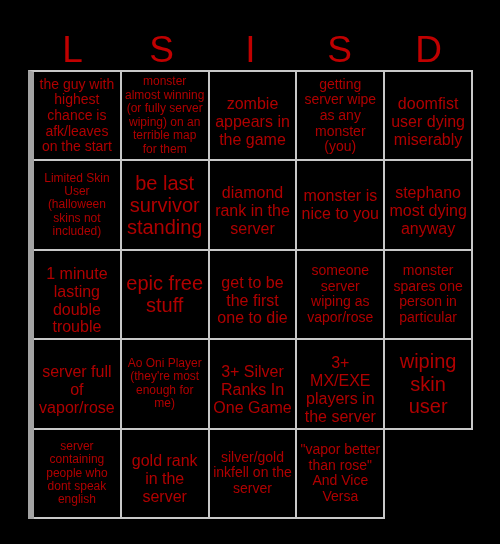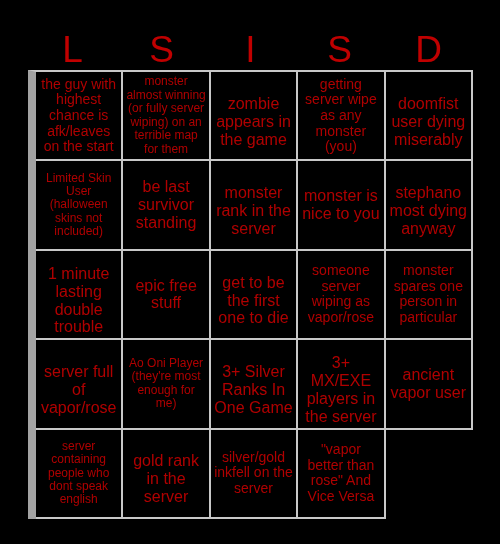--- a/index.html
+++ b/index.html
@@ -43,21 +43,21 @@
   #bingo-grid {
     position: absolute;
     left: 28px;
     top: 70px;
     width: 445px;
     height: 449px;
     display: grid;
     grid-template-columns: repeat(5, 1fr);
     grid-template-rows: repeat(5, 1fr);
     border-top: 2px solid #c8c8c8;
-    border-left: 8px solid #a3a3a3;
+    border-left: 6px solid #a3a3a3;
     box-sizing: border-box;
     background: #000000;
   }
   .bingo-cell {
     border-right: 2px solid #c8c8c8;
     border-bottom: 2px solid #c8c8c8;
     box-sizing: border-box;
     background: #000000;
     color: #b00000;
     display: flex;
@@ -70,21 +70,21 @@
     word-wrap: break-word;
   }
   .cell-text {
     display: block;
     width: 100%;
   }
   .fs-xs  { font-size: 10px; }
   .fs-s   { font-size: 12px; }
   .fs-m   { font-size: 14px; }
   .fs-l   { font-size: 16px; margin-top: 12px; }
-  .fs-xl  { font-size: 16px; }
+  .fs-xl  { font-size: 20px; }
   .fs-xxl { font-size: 16px; }
 </style>
 </head>
 <body>
 
 <div id="bingo-card">
 
   <div id="bingo-header">
     <div class="header-letter">L</div>
     <div class="header-letter">S</div>
@@ -109,21 +109,21 @@
       <div class="bingo-cell">
         <span class="cell-text fs-l">doomfist user dying miserably</span>
       </div>
       <div class="bingo-cell">
         <span class="cell-text fs-s">Limited Skin User (halloween skins not included)</span>
       </div>
       <div class="bingo-cell">
         <span class="cell-text fs-xl">be last survivor standing</span>
       </div>
       <div class="bingo-cell">
-        <span class="cell-text fs-l">monster rank in the server</span>
+        <span class="cell-text fs-l">diamond rank in the server</span>
       </div>
       <div class="bingo-cell">
         <span class="cell-text fs-xxl">monster is nice to you</span>
       </div>
       <div class="bingo-cell">
         <span class="cell-text fs-l">stephano most dying anyway</span>
       </div>
       <div class="bingo-cell">
         <span class="cell-text fs-l">1 minute lasting double trouble</span>
       </div>
@@ -145,21 +145,21 @@
       <div class="bingo-cell">
         <span class="cell-text fs-s">Ao Oni Player (they're most enough for me)</span>
       </div>
       <div class="bingo-cell">
         <span class="cell-text fs-l">3+ Silver Ranks In One Game</span>
       </div>
       <div class="bingo-cell">
         <span class="cell-text fs-l">3+ MX/EXE players in the server</span>
       </div>
       <div class="bingo-cell">
-        <span class="cell-text fs-xl">ancient vapor user</span>
+        <span class="cell-text fs-xl">wiping skin user</span>
       </div>
       <div class="bingo-cell">
         <span class="cell-text fs-s">server containing people who dont speak english</span>
       </div>
       <div class="bingo-cell">
         <span class="cell-text fs-l">gold rank in the server</span>
       </div>
       <div class="bingo-cell">
         <span class="cell-text fs-m">silver/gold inkfell on the server</span>
       </div>

